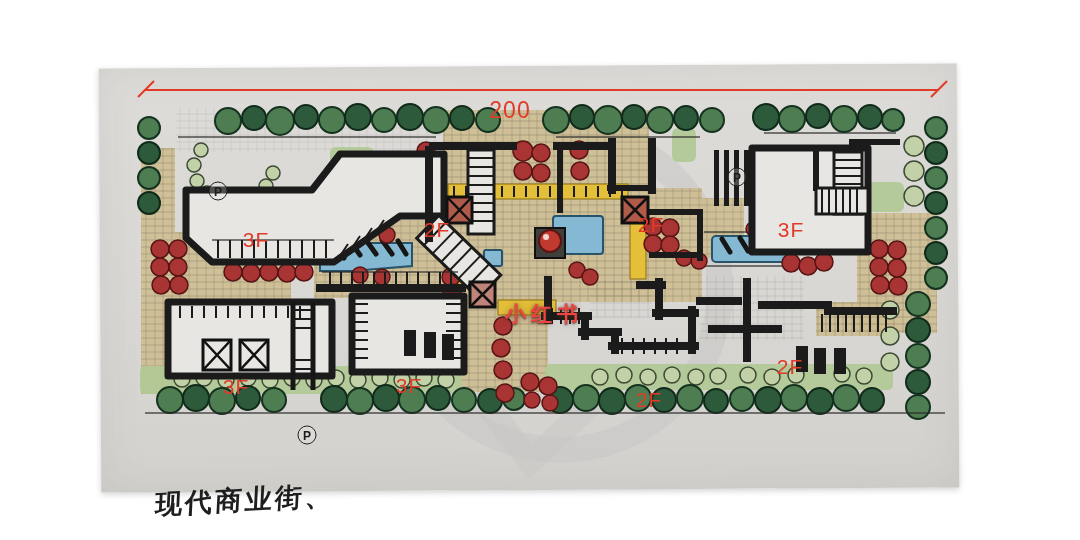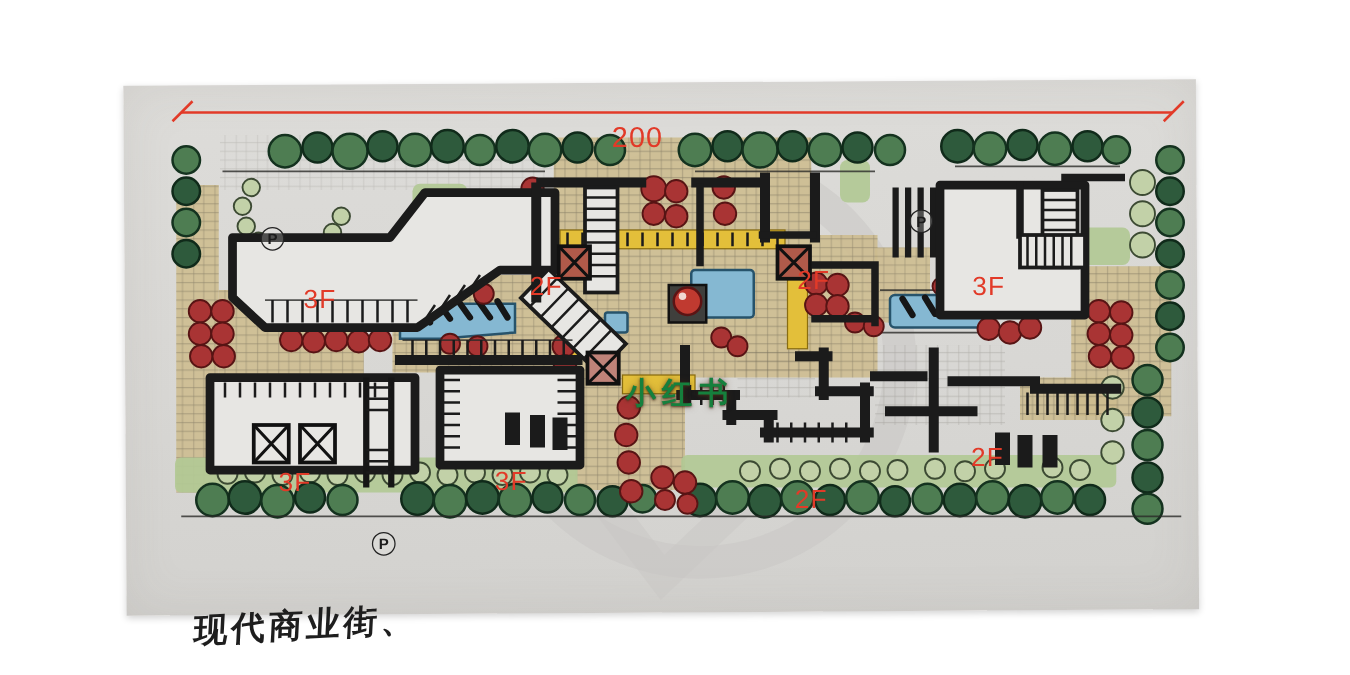--- a/index.html
+++ b/index.html
@@ -40,21 +40,21 @@
   .label-layer{position:absolute;left:0;top:12px;width:1056px;height:540px;pointer-events:none;margin-top:32px;}
   .floor-label{position:absolute;transform:translate(-50%,-50%);color:var(--red);
                font-size:21px;font-weight:500;letter-spacing:1px;white-space:nowrap;}
   .p-label{position:absolute;transform:translate(-50%,-50%);width:17px;height:17px;
            border:1.6px solid #222;border-radius:50%;color:#1c1c1c;font-size:12px;
            font-weight:bold;display:flex;align-items:center;justify-content:center;
            background:rgba(235,235,230,0.25);}
   .dim-label{position:absolute;left:510px;top:66px;transform:translate(-50%,-50%);
              color:var(--red);font-size:23px;font-weight:500;letter-spacing:1px;}
   .watermark{position:absolute;left:544px;top:270px;transform:translate(-50%,-50%);
-             color:#15803d;font-size:24px;font-weight:bold;letter-spacing:5px;
+             color:#ef4444;font-size:21px;font-weight:bold;letter-spacing:5px;
              text-shadow:0 1px 2px rgba(70,45,25,.9),0 0 6px rgba(80,50,30,.55);white-space:nowrap;}
   .caption{position:absolute;left:245px;top:456px;transform:translate(-50%,-50%) rotate(-3deg) skewX(-6deg);
            color:#1e1e1e;font-size:27px;font-weight:600;letter-spacing:3px;white-space:nowrap;
            font-family:"DejaVu Sans",sans-serif;}
 </style>
 </head>
 <body>
 
 <div class="stage">
   <div class="paper"></div>

